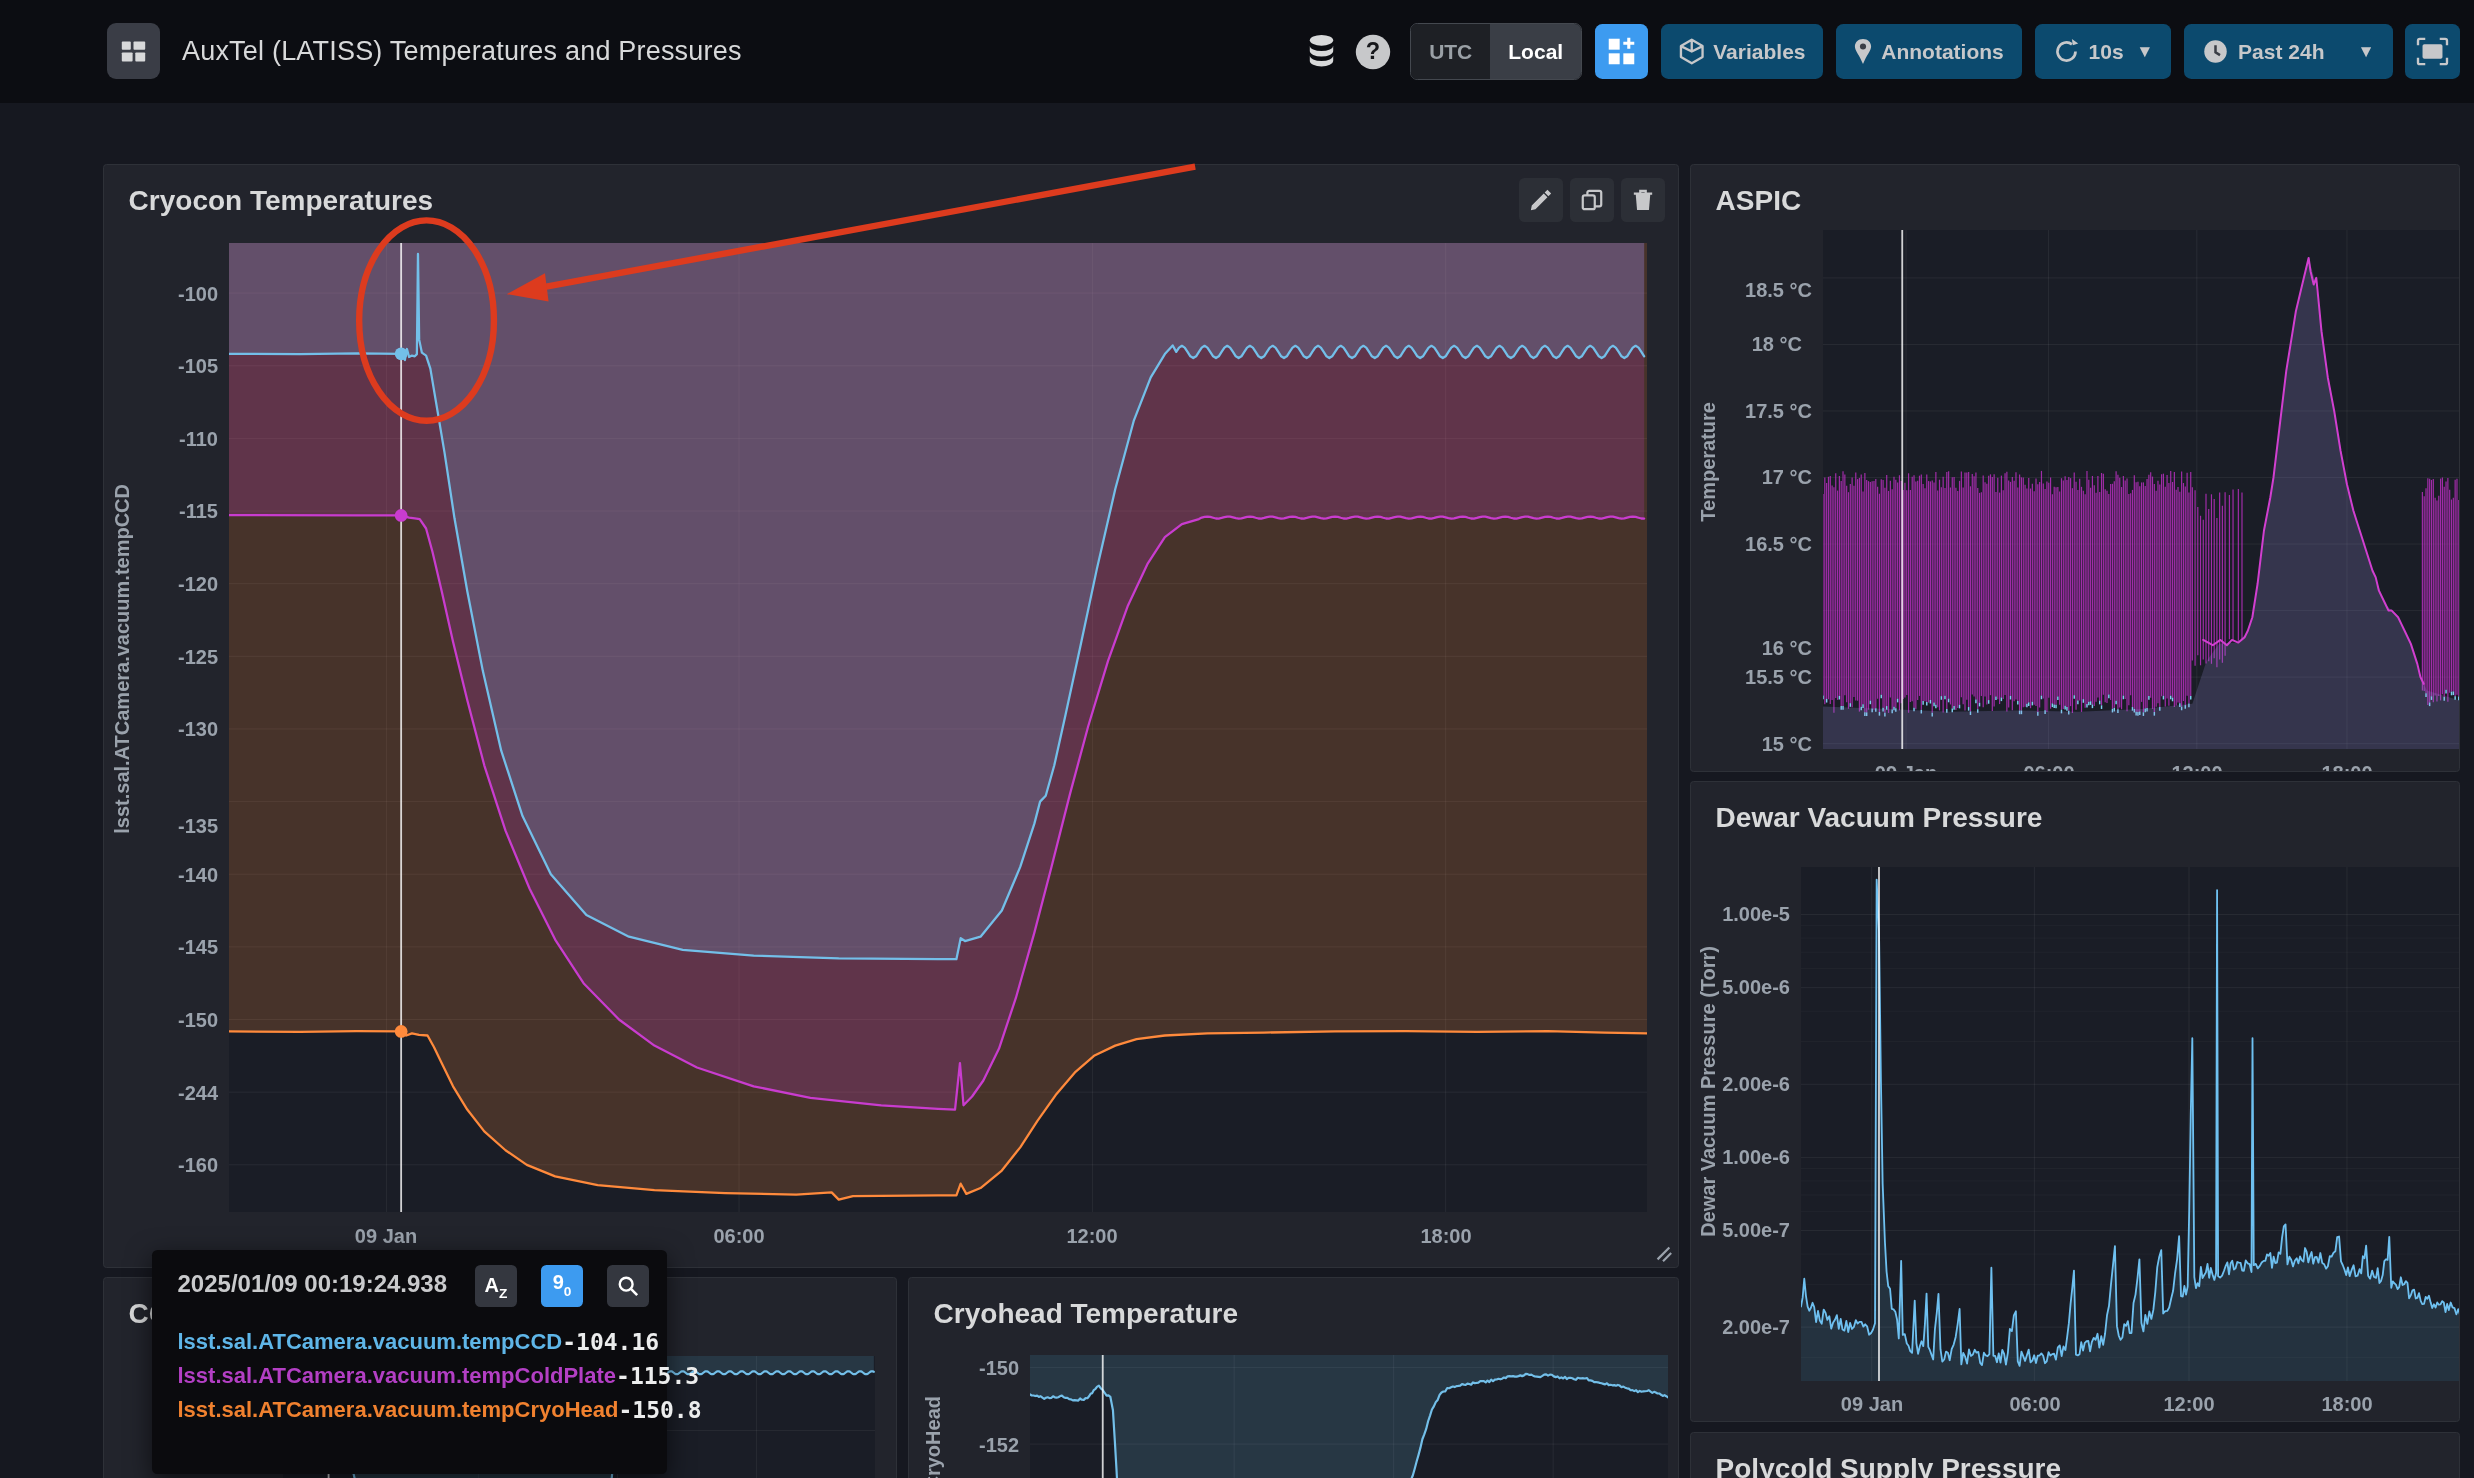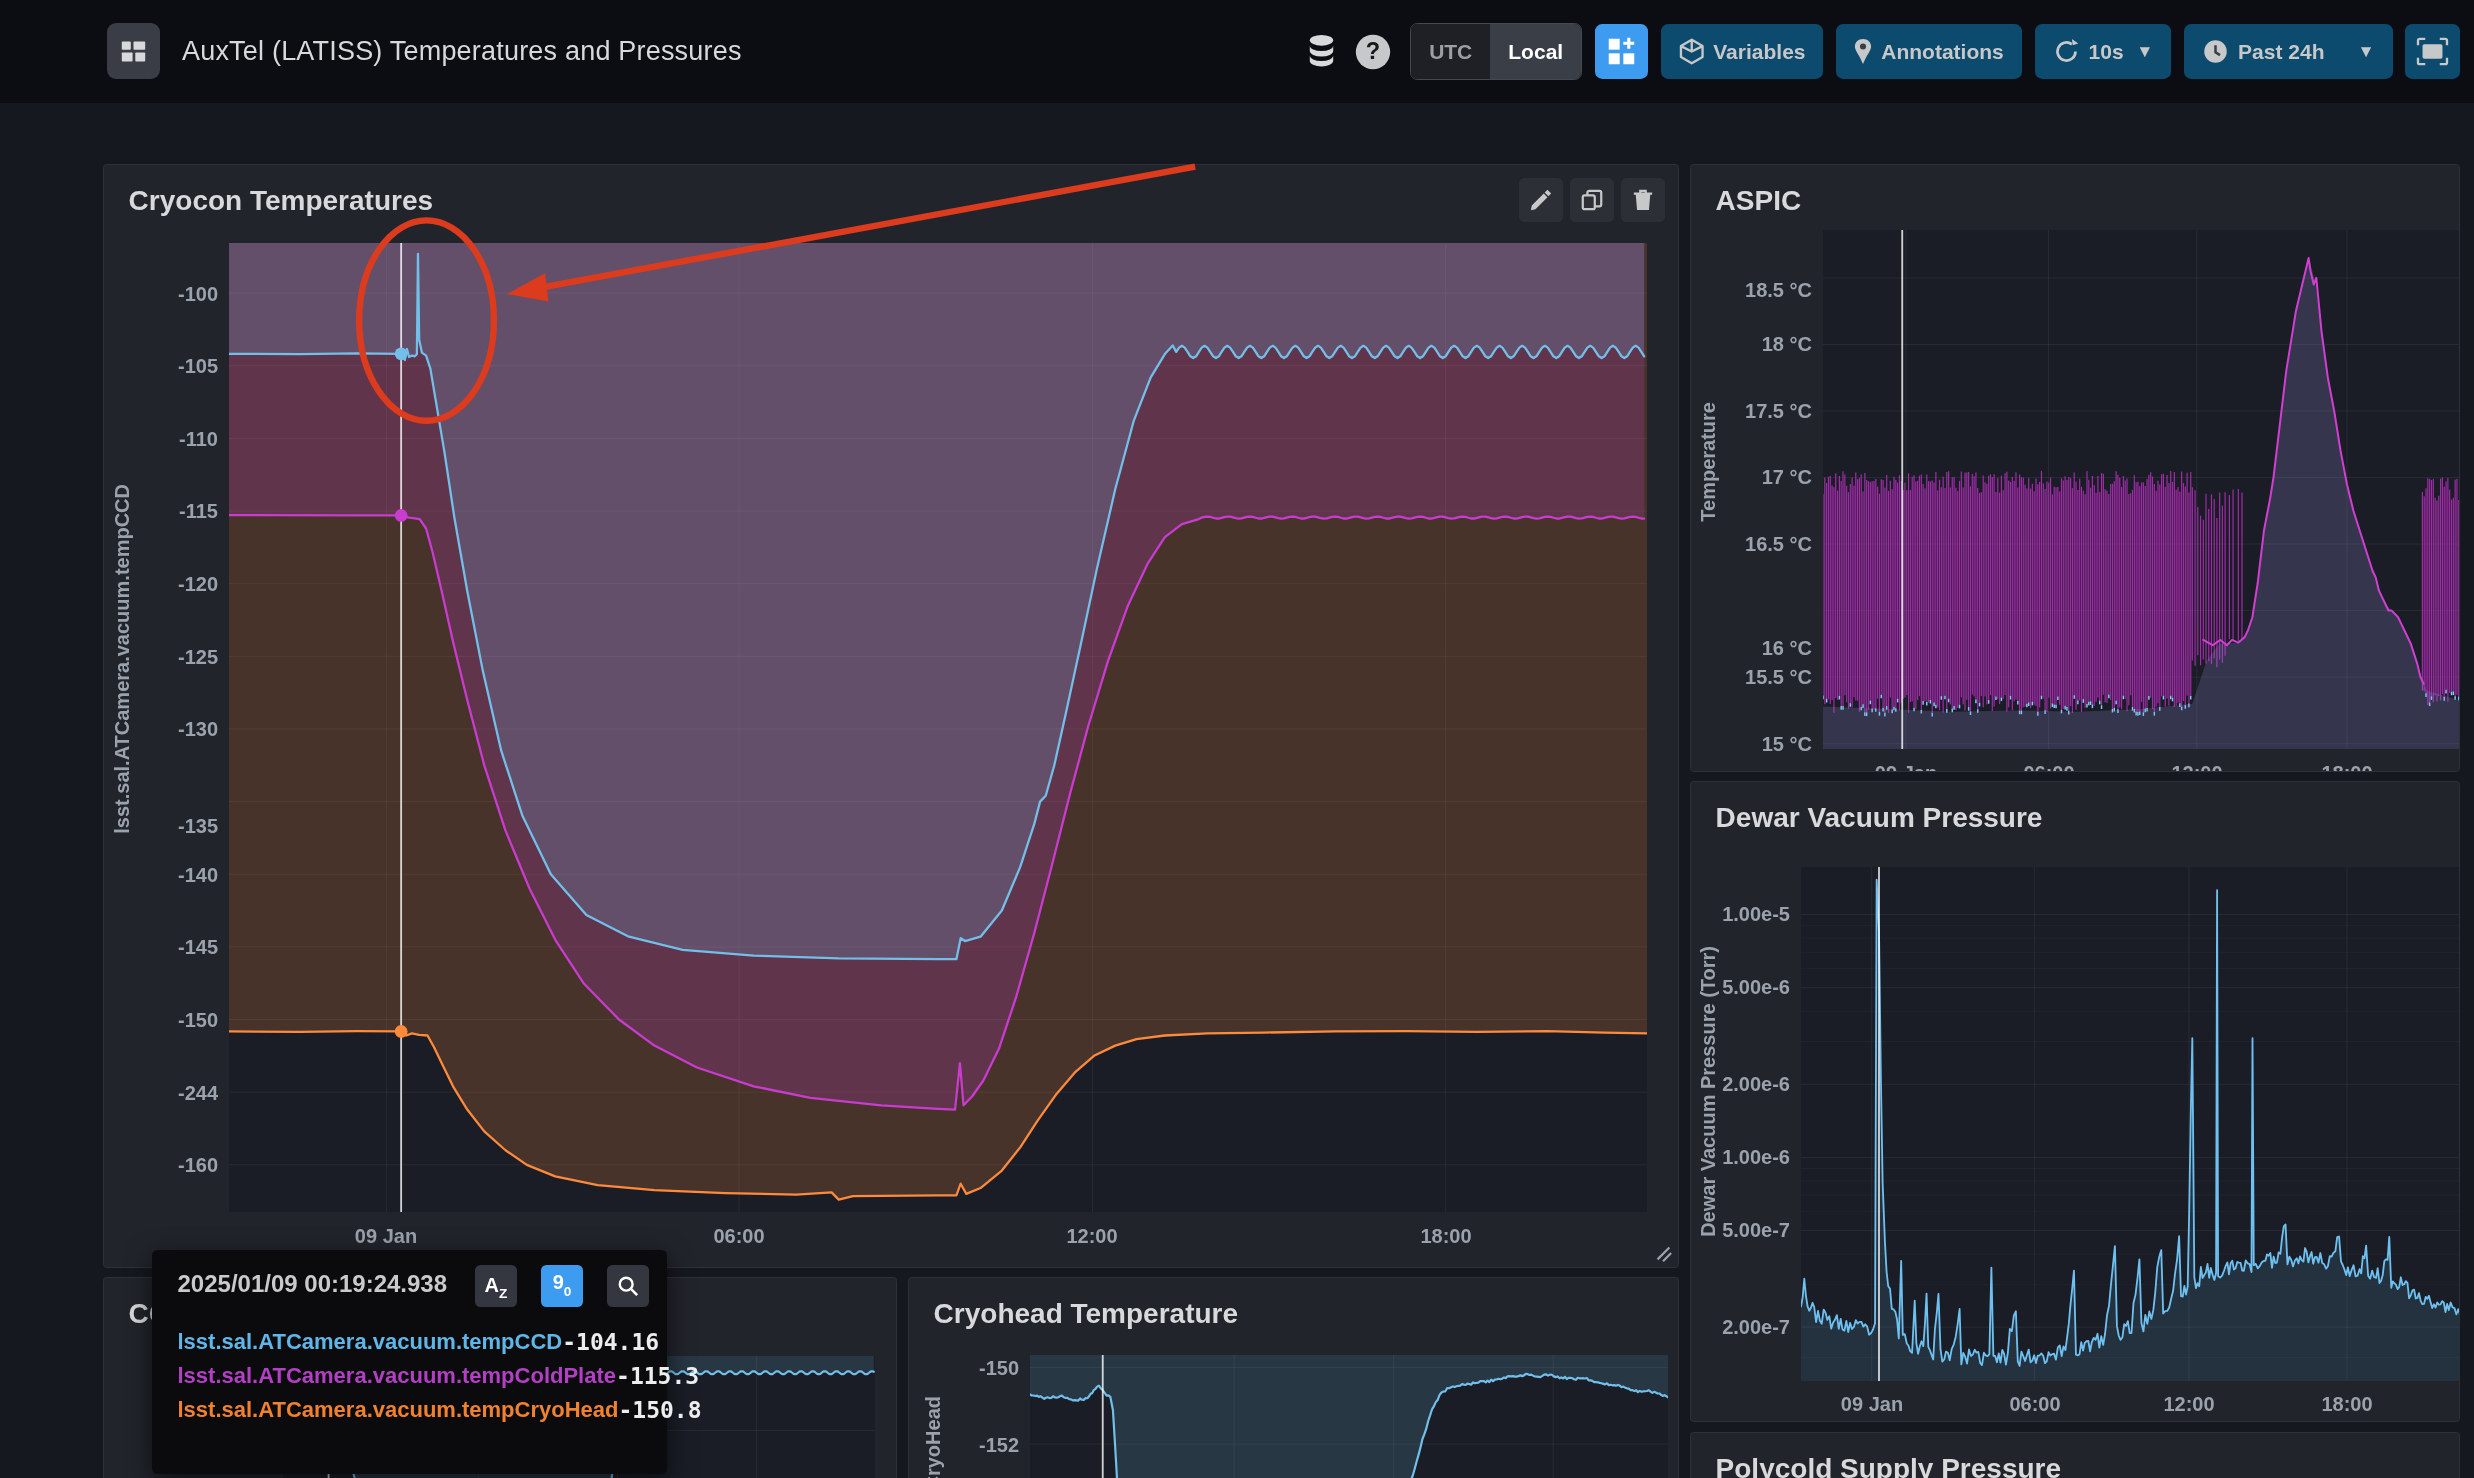--- a/index.html
+++ b/index.html
@@ -571,21 +571,21 @@
           <line x1="696.476" x2="696.476" y1="273.2040691759436" y2="510.29391228493614" stroke="#b82fc0" stroke-width="1.3" stroke-opacity="0.85"></line>
           <line x1="698.476" x2="698.476" y1="296.62653371921704" y2="512.3489287287858" stroke="#b82fc0" stroke-width="1.3" stroke-opacity="0.85"></line>
           <line x1="698.476" x2="698.476" y1="512.3489287287858" y2="516.3489287287858" stroke="#7dd0f0" stroke-width="1.6"></line>
           <line x1="700.476" x2="700.476" y1="274.78918070798187" y2="512.5704631661425" stroke="#b82fc0" stroke-width="1.3" stroke-opacity="0.85"></line>
           <path d="M0.0 523.2L70.2 526.2L140.4 529.1L210.6 527.6L280.8 529.1L351.0 526.2L405.8 520.3L421.2 473.5L435.2 454.5L456.3 453.1L466.8 439.9L473.9 418.0L484.4 330.3L494.9 271.8L508.9 154.9L519.5 89.2L530.0 45.3L533.5 30.7L540.5 55.5L547.6 103.8L554.6 157.8L561.6 198.8L575.6 279.2L589.7 330.3L603.7 374.2L617.8 410.7L631.8 425.3L645.8 454.5L656.4 491.1L663.4 505.7L702.0 517.4L702.0 570L0.0 570Z" fill="rgba(148,140,220,0.22)" stroke="none"></path>
           <path d="M417.7 450.2L428.2 456.0L436.6 450.2L443.7 456.0L449.3 450.2L456.3 453.1L463.3 447.2L466.8 439.9L471.7 425.3L477.4 388.8L484.4 330.3L491.4 293.8L494.9 271.8L501.9 213.4L508.9 154.9L516.0 111.1L519.5 89.2L526.5 59.9L530.0 45.3L533.5 30.7L535.6 45.3L539.1 59.9L541.9 52.6L544.8 81.8L547.6 111.1L554.6 162.2L561.6 198.8L568.6 242.6L575.6 279.2L582.7 308.4L589.7 330.3L596.7 352.2L603.7 374.2L607.2 381.5L610.7 396.1L617.8 410.7L621.3 418.0L624.8 418.0L631.8 425.3L635.3 432.6L638.8 439.9L645.8 454.5L652.9 476.5L656.4 491.1L659.9 498.4" fill="none" stroke="#d13fd0" stroke-width="2.2" stroke-linejoin="round" stroke-linecap="round"></path>
           <line x1="87.048" x2="87.048" y1="0" y2="570" stroke="rgba(255,255,255,0.8)" stroke-width="2"></line>
         </svg>
       </div>
   <span class="tick ytick" style="left: 121px; top: 114px;">18.5 °C</span>
-      <span class="tick ytick" style="left: 121px; top: 168px;">18 °C</span>
+      <span class="tick ytick" style="left: 111px; top: 168px;">18 °C</span>
       <span class="tick ytick" style="left: 121px; top: 235px;">17.5 °C</span>
       <span class="tick ytick" style="left: 121px; top: 301px;">17 °C</span>
       <span class="tick ytick" style="left: 121px; top: 368px;">16.5 °C</span>
       <span class="tick ytick" style="left: 121px; top: 434px; margin-top: 38px;">16 °C</span>
       <span class="tick ytick" style="left: 121px; top: 501px;">15.5 °C</span>
       <span class="tick ytick" style="left: 121px; top: 568px;">15 °C</span>
       <span class="tick xtick" style="left: 215px; top: 597px;">09 Jan</span>
       <span class="tick xtick" style="left: 358px; top: 597px;">06:00</span>
       <span class="tick xtick" style="left: 506px; top: 597px;">12:00</span>
       <span class="tick xtick" style="left: 656px; top: 597px;">18:00</span>

